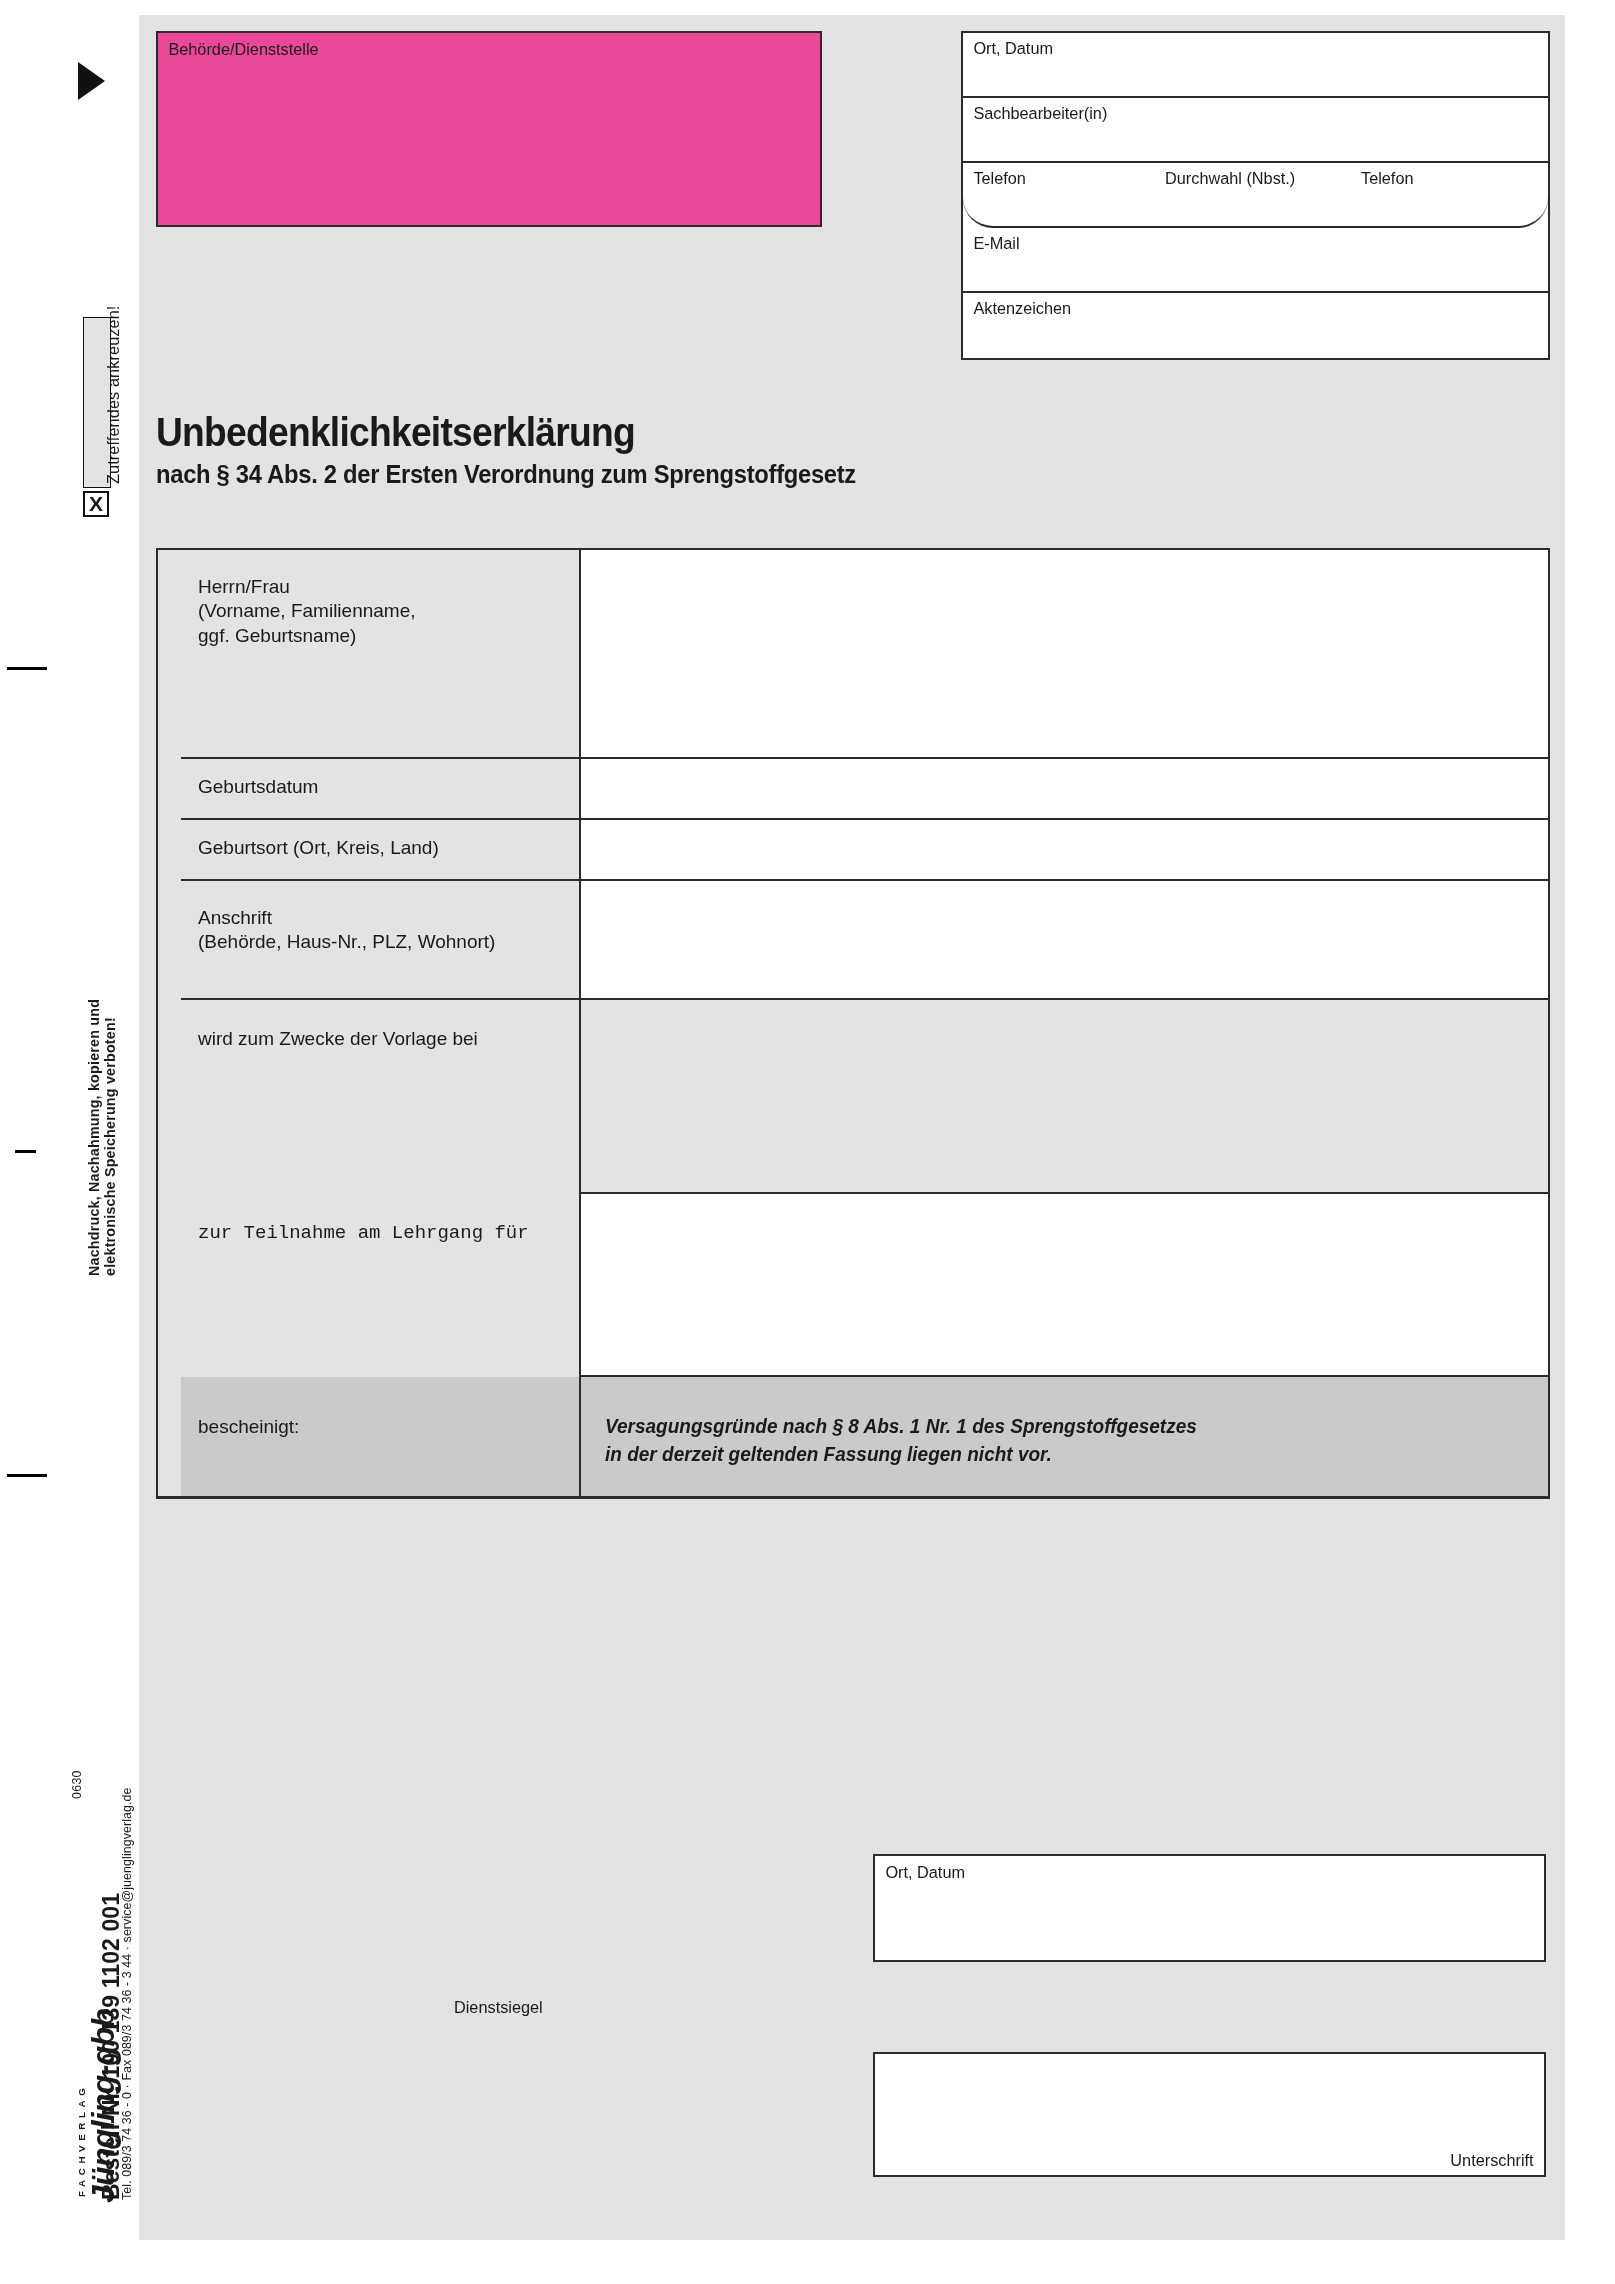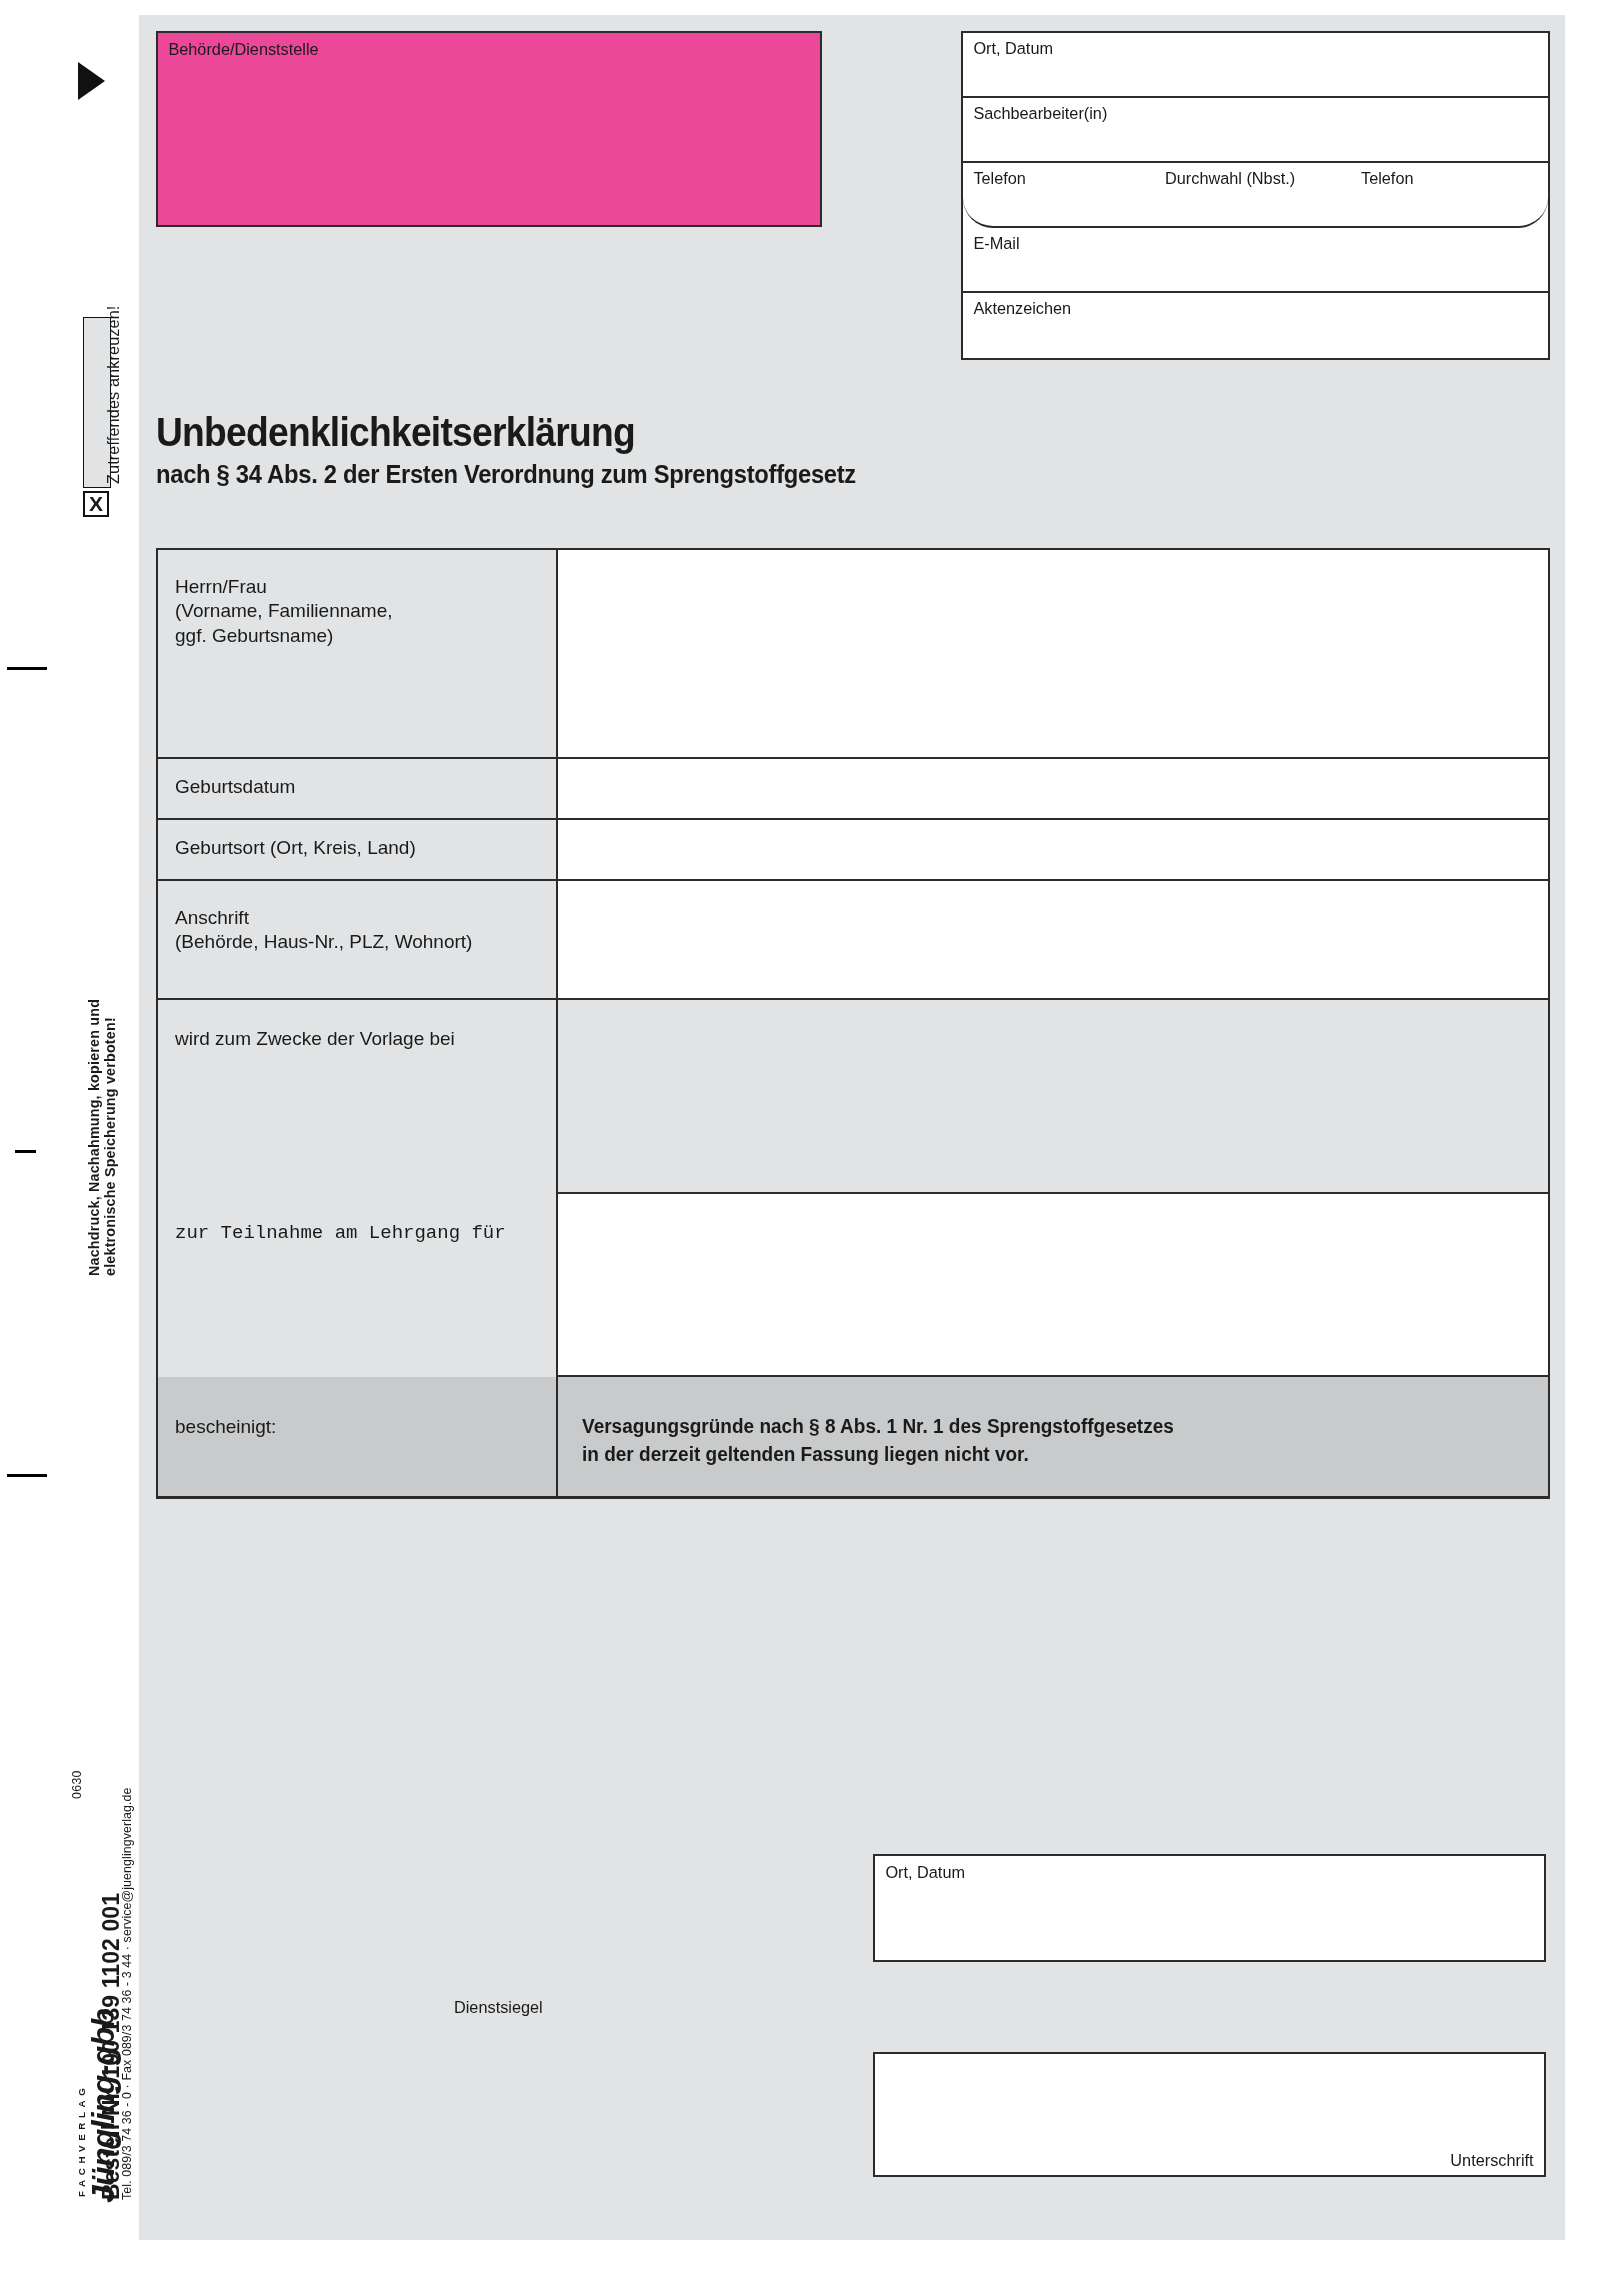--- a/index.html
+++ b/index.html
@@ -227,20 +227,21 @@
 
   
   .form-table {
     position: absolute;
     left: 156px;
     top: 548px;
     width: 1394px;
     border: 2px solid #2b2b2b;
     border-bottom-width: 3.9px;
     box-sizing: border-box;
+    padding-left: 23px;
   }
   .frow {
     display: flex;
     border-bottom: 2px solid #2b2b2b;
     box-sizing: border-box;
   }
   .frow:last-child { border-bottom: none; }
   .fcell-label {
     width: 400px;
     flex: 0 0 400px;
@@ -255,20 +256,21 @@
   .fcell-label .ltext {
     font-size: 19px;
     line-height: 1.28;
     white-space: pre-line;
   }
   .fcell-value {
     flex: 1 1 auto;
     background: #ffffff;
     box-sizing: border-box;
     position: relative;
+    font-style: italic;
   }
 
   .row-name     { height: 209px; }
   .row-name .ltext     { padding-top: 25px; }
   .row-gebdat   { height: 61px; }
   .row-gebdat .ltext   { padding-top: 15.6px; }
   .row-gebort   { height: 61px; }
   .row-gebort .ltext   { padding-top: 15.6px; }
   .row-anschrift{ height: 119px; }
   .row-anschrift .ltext{ padding-top: 25px; }

